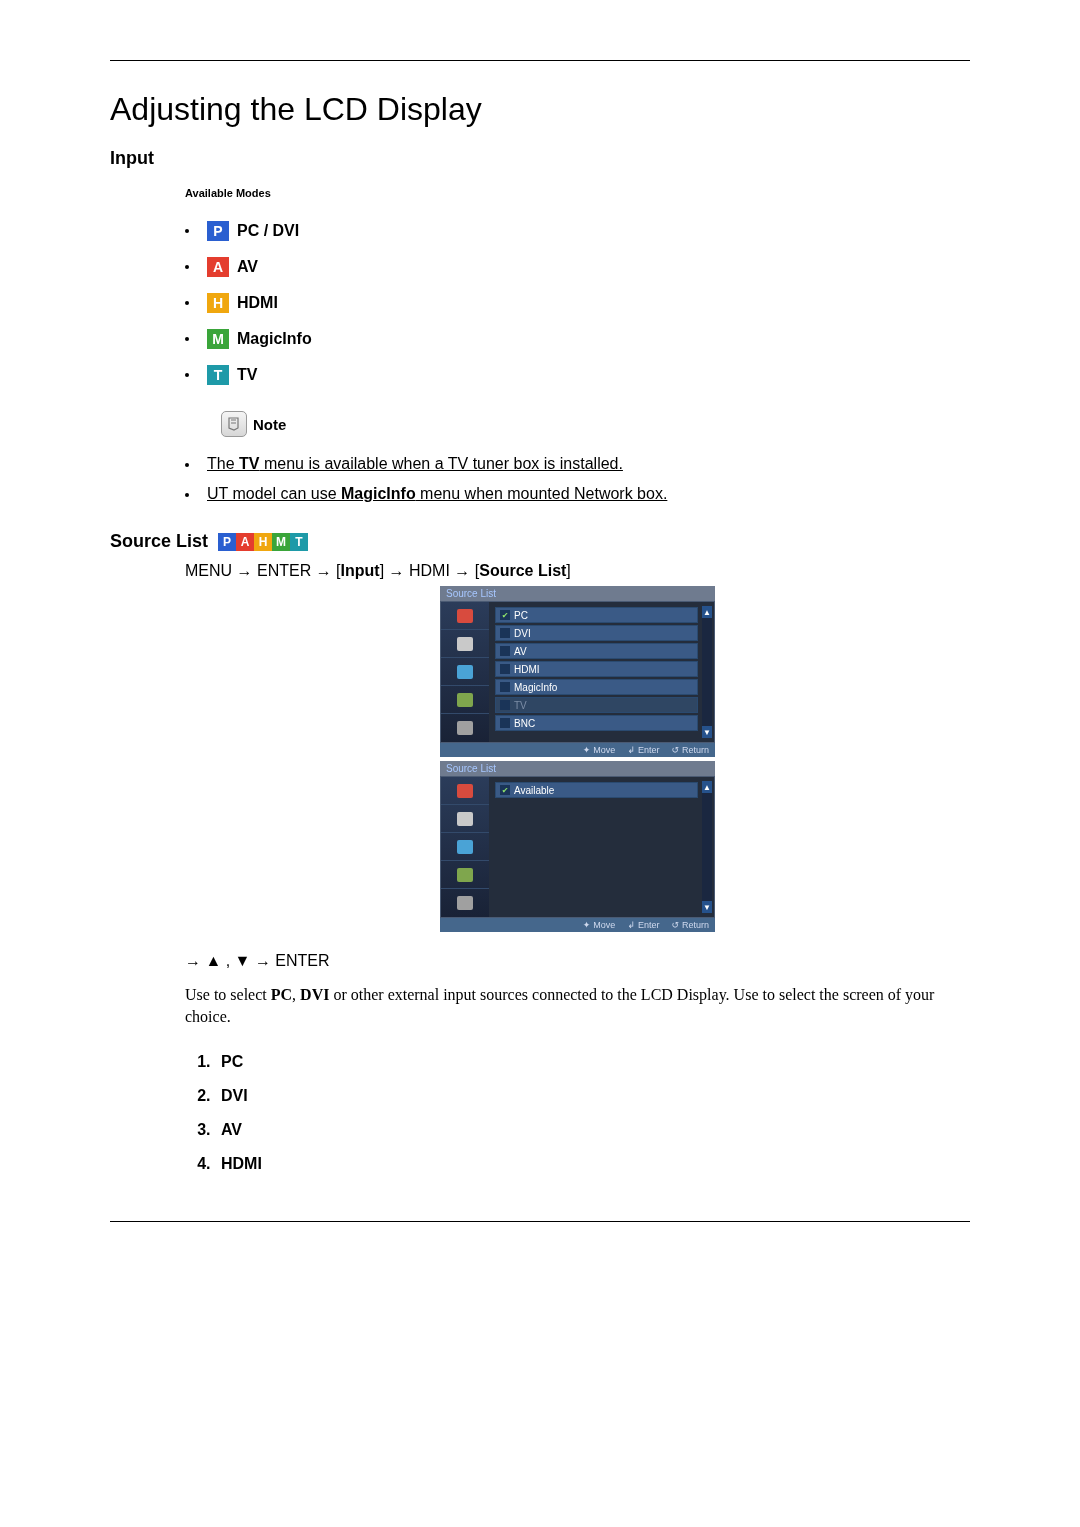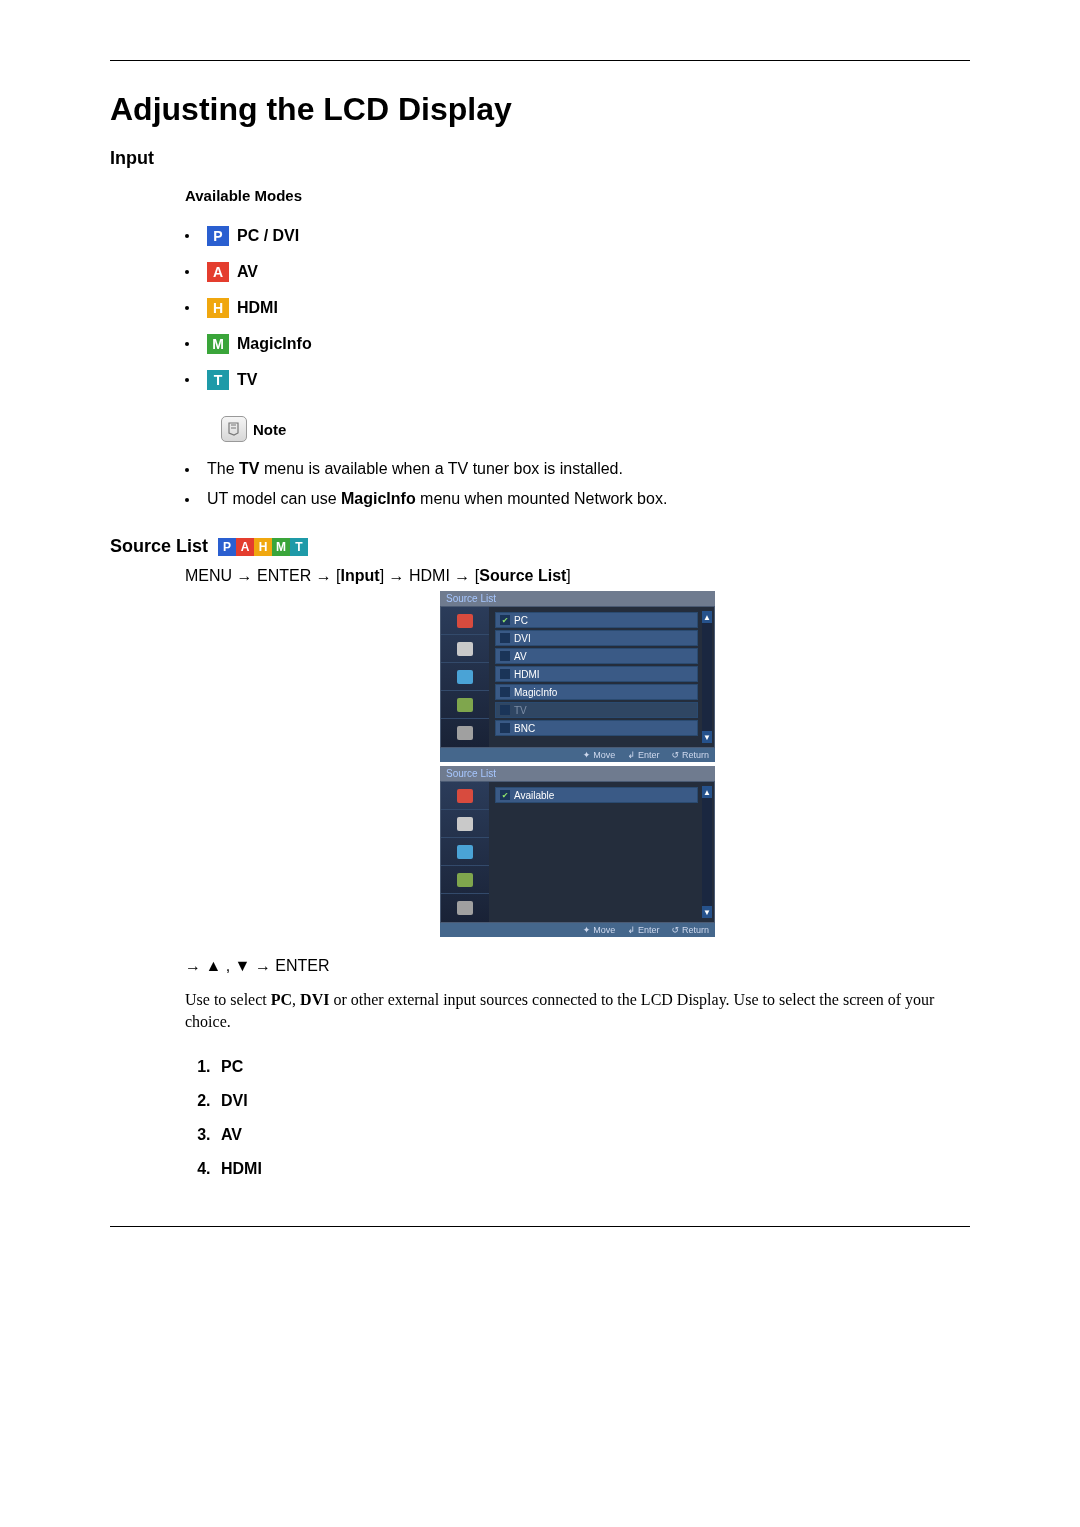--- a/index.html
+++ b/index.html
@@ -20,33 +20,33 @@
   }
   .hr {
     border: none;
     border-top: 1px solid #000;
     margin: 0;
   }
   .top-hr { margin-bottom: 30px; }
   .bottom-hr { margin-top: 40px; }
   h1.title {
     font-size: 32px;
-    font-weight: 700;
+    font-weight: 400;
     margin: 10px 0 20px 0;
   }
   .section-hd {
     font-size: 18px;
     font-weight: 700;
     margin: 10px 0 18px 0;
   }
   .indent {
     margin-left: 75px;
   }
   .subhead {
-    font-size: 15px;
+    font-size: 11px;
     font-weight: 700;
     margin: 6px 0 14px 0;
   }
   ul.modelist {
     list-style: none;
     padding: 0;
     margin: 0 0 18px 0;
   }
   ul.modelist li {
     padding: 8px 0;
@@ -87,20 +87,21 @@
     margin-right: 6px;
     color: #555;
   }
   .note-word { font-weight: 700; font-size: 15px; }
   ul.notes {
     list-style: none; margin: 0; padding: 0;
   }
   ul.notes li {
     padding: 6px 0;
     display: flex;
+    text-decoration: underline;
   }
   ul.notes li .dot {
     width: 4px; height: 4px; background: #000; border-radius: 50%;
     margin: 8px 18px 0 0;
     display: inline-block;
     flex-shrink: 0;
   }
   .bold { font-weight: 700; }
   .source-list-head {
     display: flex;

